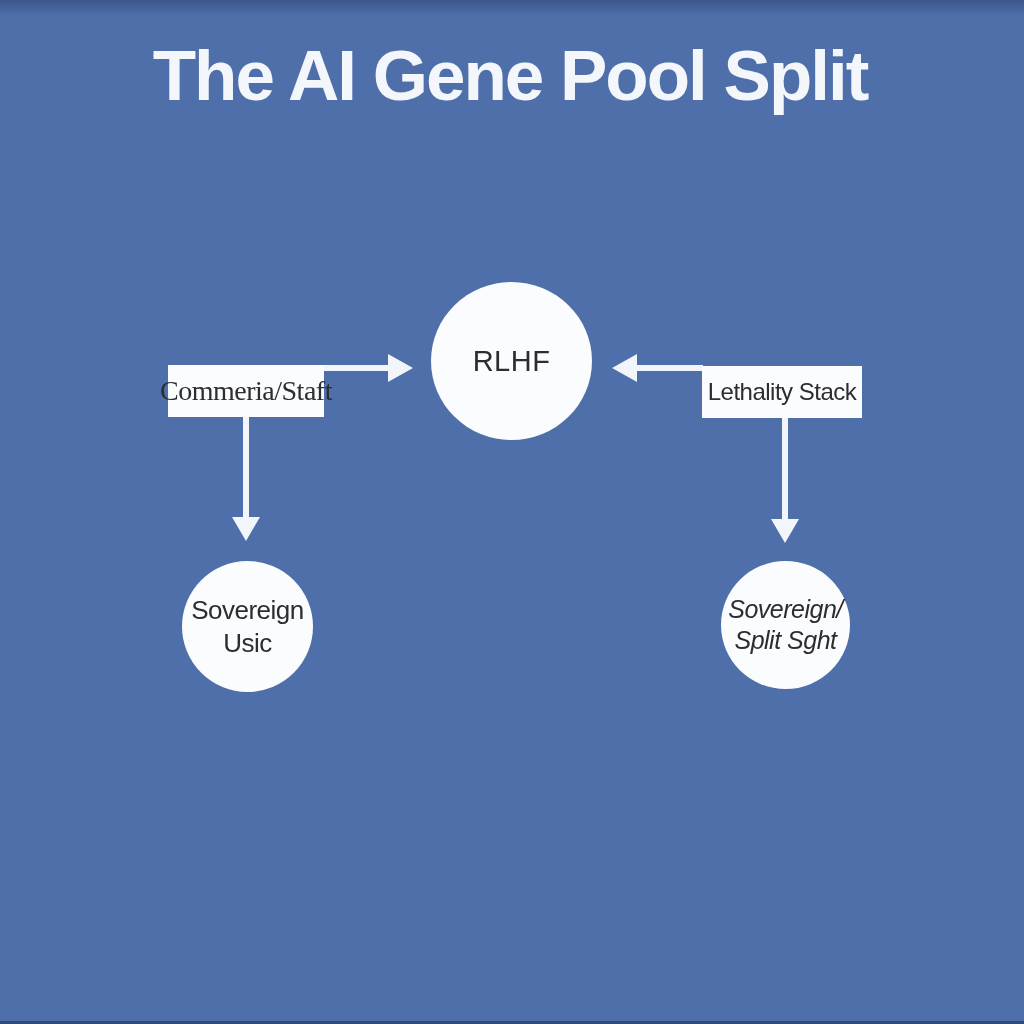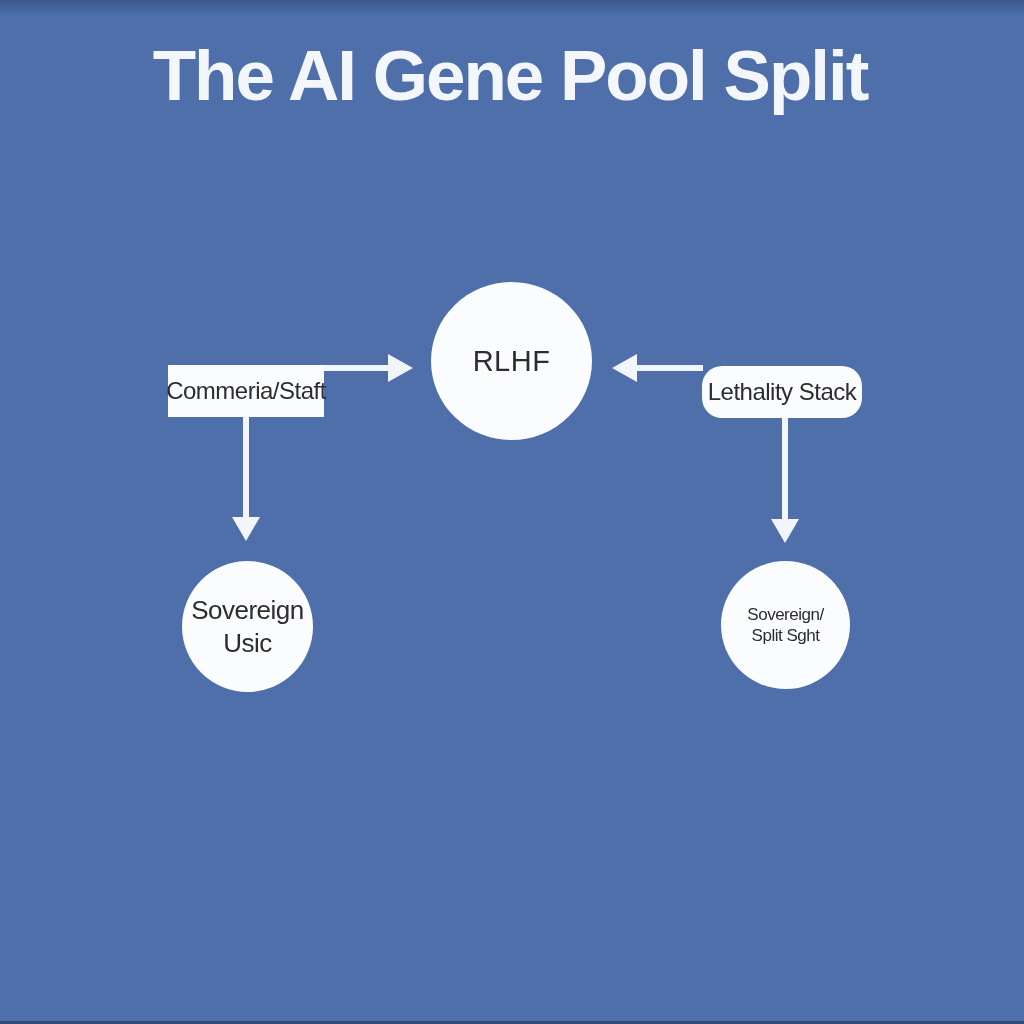--- a/index.html
+++ b/index.html
@@ -61,39 +61,40 @@
   .circle { border-radius: 50%; justify-content: center; }
   .node-center {
     left: 431px; top: 282px;
     width: 161px; height: 158px;
     font-size: 29px;
     letter-spacing: 0.5px;
   }
   .node-left-box {
     left: 168px; top: 365px;
     width: 156px; height: 52px;
-    font-size: 24px;
+    font-size: 28px;
+    font-family: Liberation Serif, serif;
   }
   .node-right-box {
     left: 702px; top: 366px;
     width: 160px; height: 52px;
     font-size: 24px;
-    border-radius: 20px;
   }
   .node-left-circle {
     left: 182px; top: 561px;
     width: 131px; height: 131px;
     font-size: 26px;
     line-height: 1.25;
   }
   .node-right-circle {
     left: 721px; top: 561px;
     width: 129px; height: 128px;
-    font-size: 17px;
+    font-size: 25px;
     line-height: 1.25;
+    font-style: italic;
   }
   .two-line span { display: block; }
 </style>
 </head>
 <body>
 
 <div class="top-shade"></div>
 <div class="bottom-line"></div>
 
 <h1 class="title">The AI Gene Pool Split</h1>

